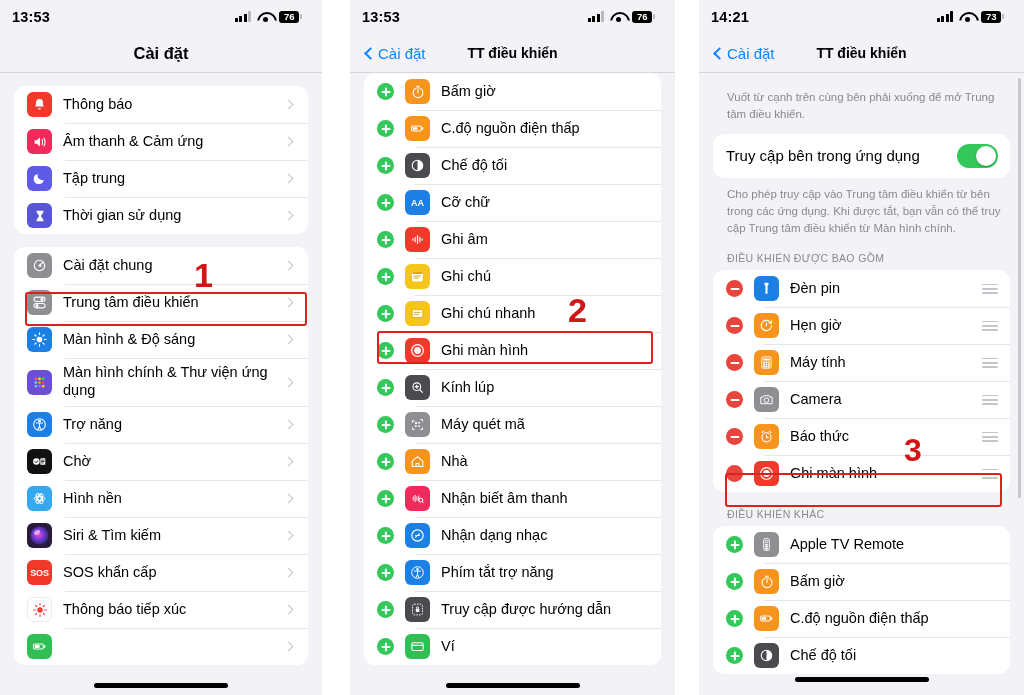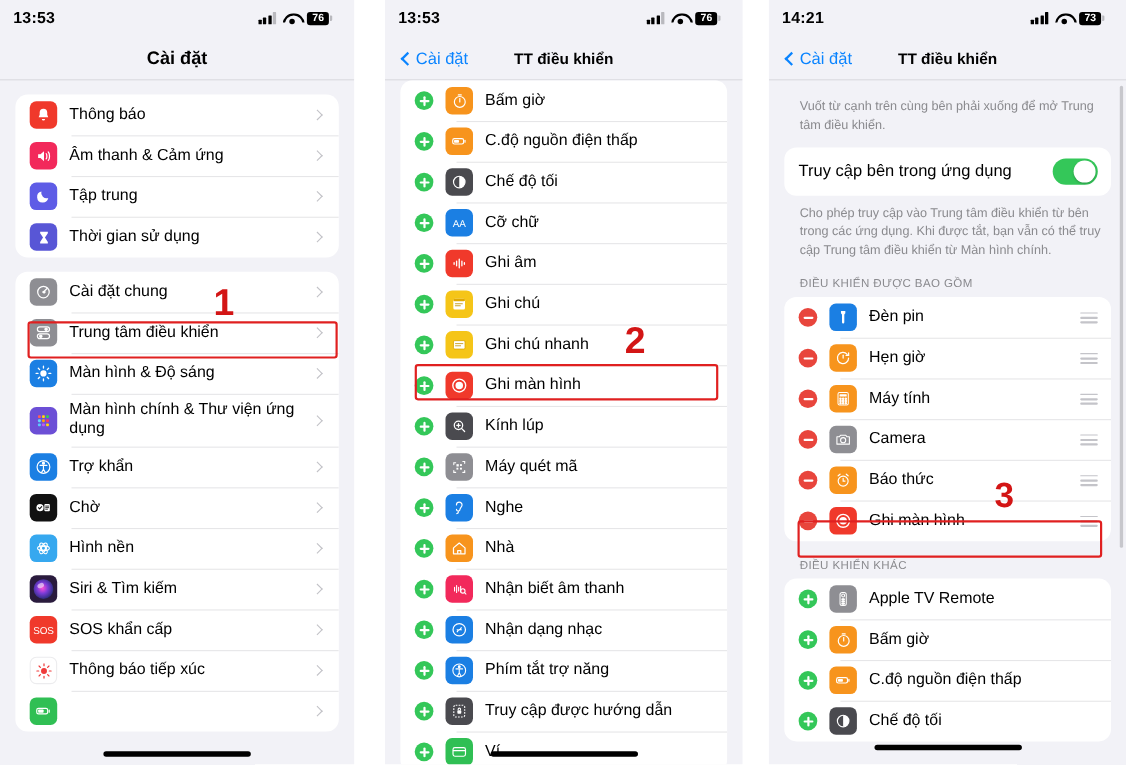--- a/index.html
+++ b/index.html
@@ -90,21 +90,21 @@
   .chev {
     width:7px; height:7px; border-top:1.7px solid #c2c2c7; border-right:1.7px solid #c2c2c7;
     transform: rotate(45deg); margin-right:4px; flex:0 0 auto;
   }
   .gapv { height:13px; }
 
   
   .appicon {
     width:25px; height:25px; border-radius:6px; flex:0 0 auto;
     display:flex; align-items:center; justify-content:center;
-    color:#fff; font-size:10px; font-weight:400; overflow:hidden; position:relative;
+    color:#fff; font-size:10px; font-weight:700; overflow:hidden; position:relative;
   }
   .appicon svg { display:block; }
 
   
   .ctl { width:17px; height:17px; border-radius:50%; flex:0 0 auto; position:relative; }
   .ctl.plus { background:#34c759; }
   .ctl.minus { background:#e8453c; }
   .ctl::before{
     content:""; position:absolute; left:50%; top:50%; transform:translate(-50%,-50%);
     width:9px; height:2.2px; background:#fff; border-radius:1px;
@@ -301,21 +301,21 @@
           <span class="chev"></span>
         </div>
         <div class="row">
           <span class="appicon" style="background:#1b7fe3">
             <svg width="17" height="17" viewBox="0 0 24 24" fill="none" stroke="#fff" stroke-width="1.5">
                 <circle cx="12" cy="12" r="8.2"></circle>
                 <circle cx="12" cy="7.2" r="1.3" fill="#fff"></circle>
                 <path d="M7.6 10h8.8M12 10v5M12 15l-2.3 4M12 15l2.3 4" stroke-linecap="round"></path>
               </svg>
           </span>
-          <span class="row-label">Trợ khẩn</span>
+          <span class="row-label">Trợ năng</span>
           <span class="chev"></span>
         </div>
         <div class="row">
           <span class="appicon" style="background:#111">
             <svg width="17" height="17" viewBox="0 0 24 24">
                 <circle cx="7.6" cy="12" r="4.6" fill="#fff"></circle>
                 <path d="M5.6 12.1l1.5 1.6 2.6-3" stroke="#111" stroke-width="1.4" fill="none" stroke-linecap="round" stroke-linejoin="round"></path>
                 <rect x="13.2" y="7.4" width="7" height="9.2" rx="1.2" fill="#fff"></rect>
                 <path d="M14.8 10h3.8M14.8 12h3.8M14.8 14h2.4" stroke="#111" stroke-width="1.1" stroke-linecap="round"></path>
               </svg>
@@ -526,30 +526,20 @@
                 <path d="M5 9V6.6h2.4M16.6 5H19v2.4M19 16.6V19h-2.4M7.4 19H5v-2.4"></path>
                 <rect x="8.4" y="8.4" width="3" height="3" fill="#fff" stroke="none"></rect>
                 <rect x="13" y="8.4" width="2.4" height="2.4" fill="#fff" stroke="none"></rect>
                 <rect x="8.4" y="13" width="2.4" height="2.4" fill="#fff" stroke="none"></rect>
                 <rect x="13" y="13" width="2.4" height="2.4" fill="#fff" stroke="none"></rect>
               </svg>
           </span>
           <span class="row-label">Máy quét mã</span>
         </div>
 
-        <div class="row">
-          <span class="ctl plus"></span>
-          <span class="appicon" style="background:#1b7fe3">
-            <svg width="17" height="17" viewBox="0 0 24 24" fill="none" stroke="#fff" stroke-width="1.5" stroke-linecap="round">
-                <path d="M8.4 8.6a3.6 3.6 0 0 1 7.2 0c0 2.6-2.6 3.4-2.6 5.6a2.3 2.3 0 0 1-4.6 0"></path>
-                <path d="M11 17.4c0 1.4-1 2.2-2.2 2.2"></path>
-              </svg>
-          </span>
-          <span class="row-label">Nghe</span>
-        </div>
 
         <div class="row">
           <span class="ctl plus"></span>
           <span class="appicon" style="background:#f7941d">
             <svg width="17" height="17" viewBox="0 0 24 24" fill="none" stroke="#fff" stroke-width="1.6" stroke-linejoin="round">
                 <path d="M4.6 11.4L12 5.2l7.4 6.2V19H4.6z"></path>
                 <path d="M10 19v-4.2h4V19"></path>
               </svg>
           </span>
           <span class="row-label">Nhà</span>

